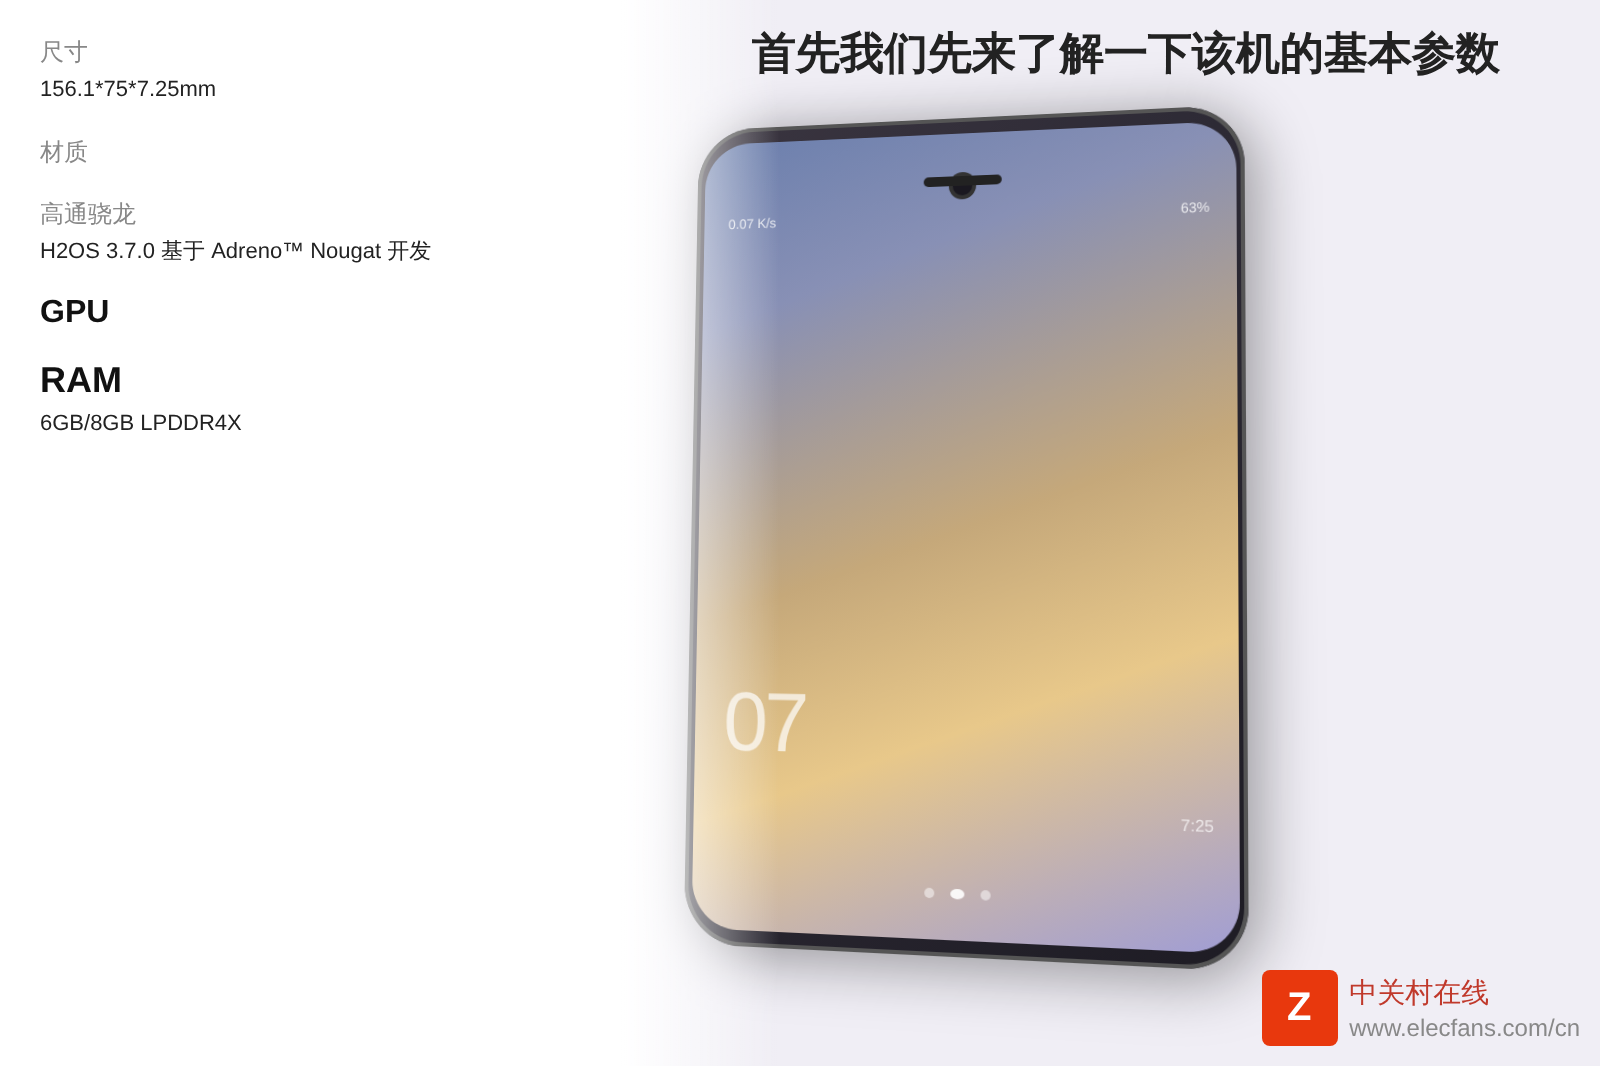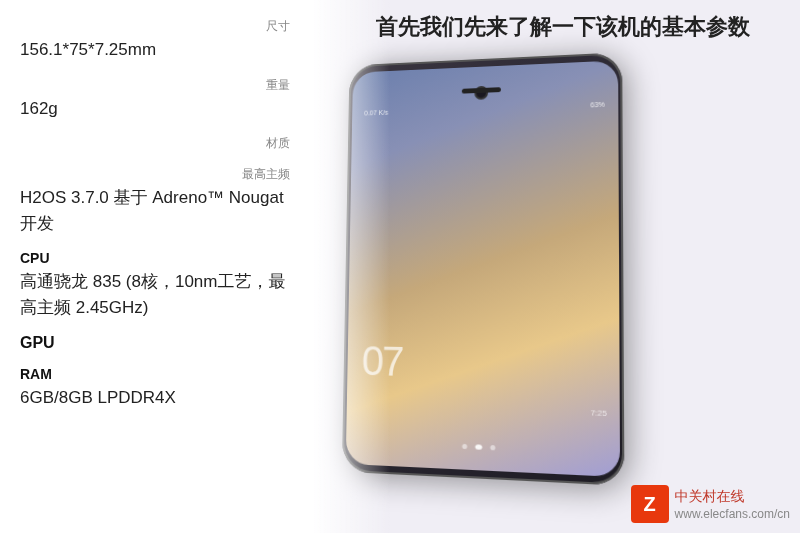--- a/index.html
+++ b/index.html
@@ -30,25 +30,24 @@
 
     .spec-group {
       margin-bottom: 14px;
     }
 
     .spec-label {
       font-size: 12px;
       color: #888;
       margin-bottom: 2px;
       font-weight: normal;
-      text-align: right;
     }
 
     .spec-value {
-      font-size: 17px;
+      font-size: 11px;
       color: #222;
       line-height: 1.5;
     }
 
     .spec-value.bold {
       font-weight: bold;
     }
 
     .cpu-section .spec-label-cpu {
       font-weight: bold;
@@ -59,21 +58,21 @@
 
     .gpu-section .spec-label-gpu {
       font-weight: bold;
       font-size: 16px;
       color: #111;
       margin-bottom: 3px;
     }
 
     .ram-section .spec-label-ram {
       font-weight: bold;
-      font-size: 14px;
+      font-size: 18px;
       color: #111;
       margin-bottom: 3px;
     }
 
     
     .phone-panel {
       flex: 1;
       position: relative;
       overflow: hidden;
       background: #f0eef5;
@@ -253,38 +252,30 @@
 
 <div class="page-container">
 
   <div class="specs-panel">
 
     <div class="spec-group">
       <div class="spec-label">尺寸</div>
       <div class="spec-value">156.1*75*7.25mm</div>
     </div>
 
-    <div class="spec-group">
-      <div class="spec-label">重量</div>
-      <div class="spec-value">162g</div>
-    </div>
 
     <div class="spec-group">
       <div class="spec-label">材质</div>
     </div>
 
     <div class="spec-group">
-      <div class="spec-label">最高主频</div>
+      <div class="spec-label">高通骁龙</div>
       <div class="spec-value">H2OS 3.7.0 基于 Adreno™ Nougat 开发</div>
     </div>
 
-    <div class="spec-group cpu-section">
-      <div class="spec-label-cpu">CPU</div>
-      <div class="spec-value">高通骁龙 835 (8核，10nm工艺，最高主频 2.45GHz)</div>
-    </div>
 
     <div class="spec-group gpu-section">
       <div class="spec-label-gpu">GPU</div>
     </div>
 
     <div class="spec-group ram-section">
       <div class="spec-label-ram">RAM</div>
       <div class="spec-value">6GB/8GB LPDDR4X</div>
     </div>
 

